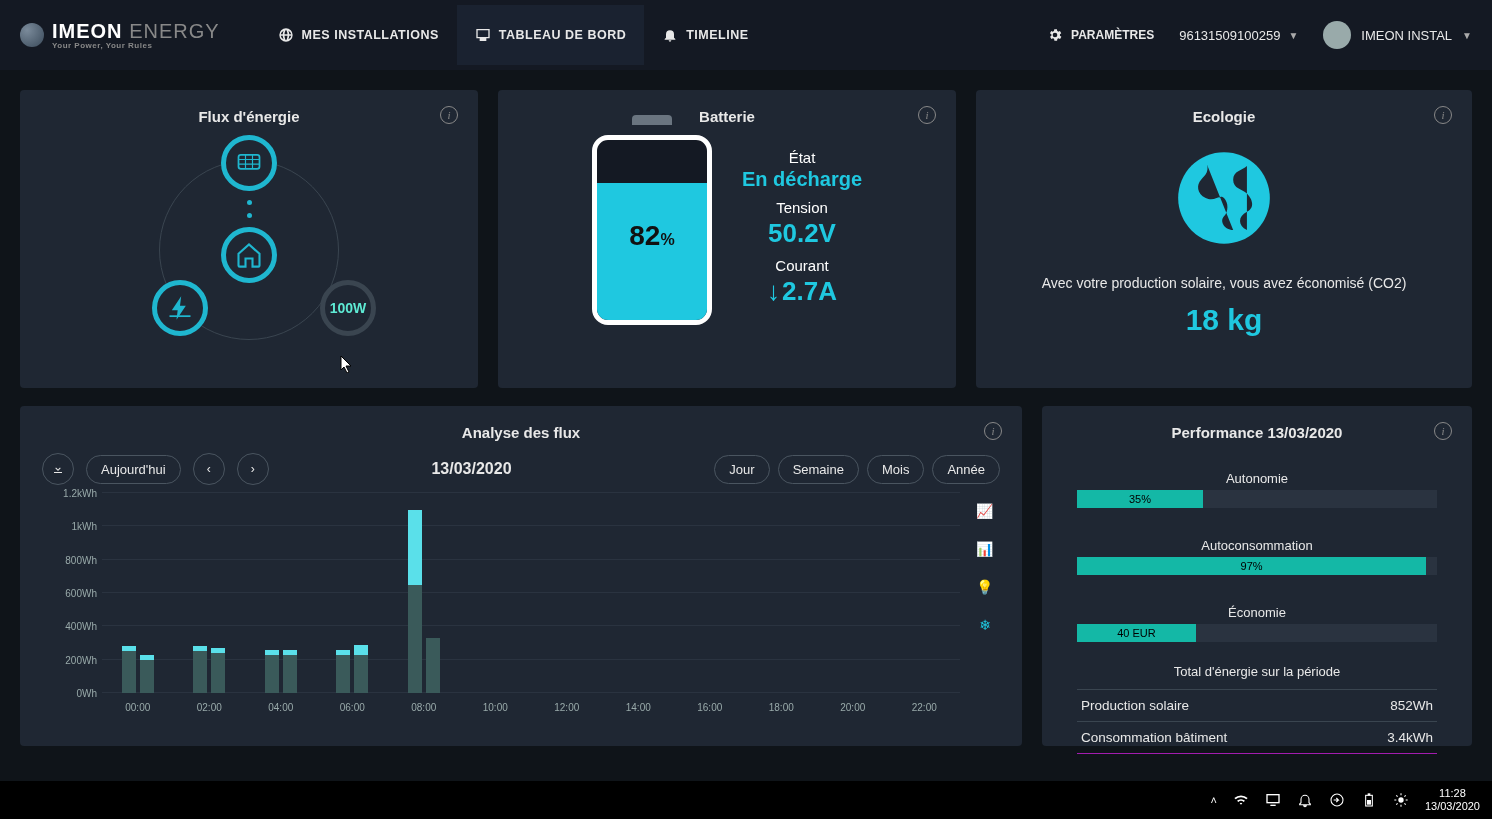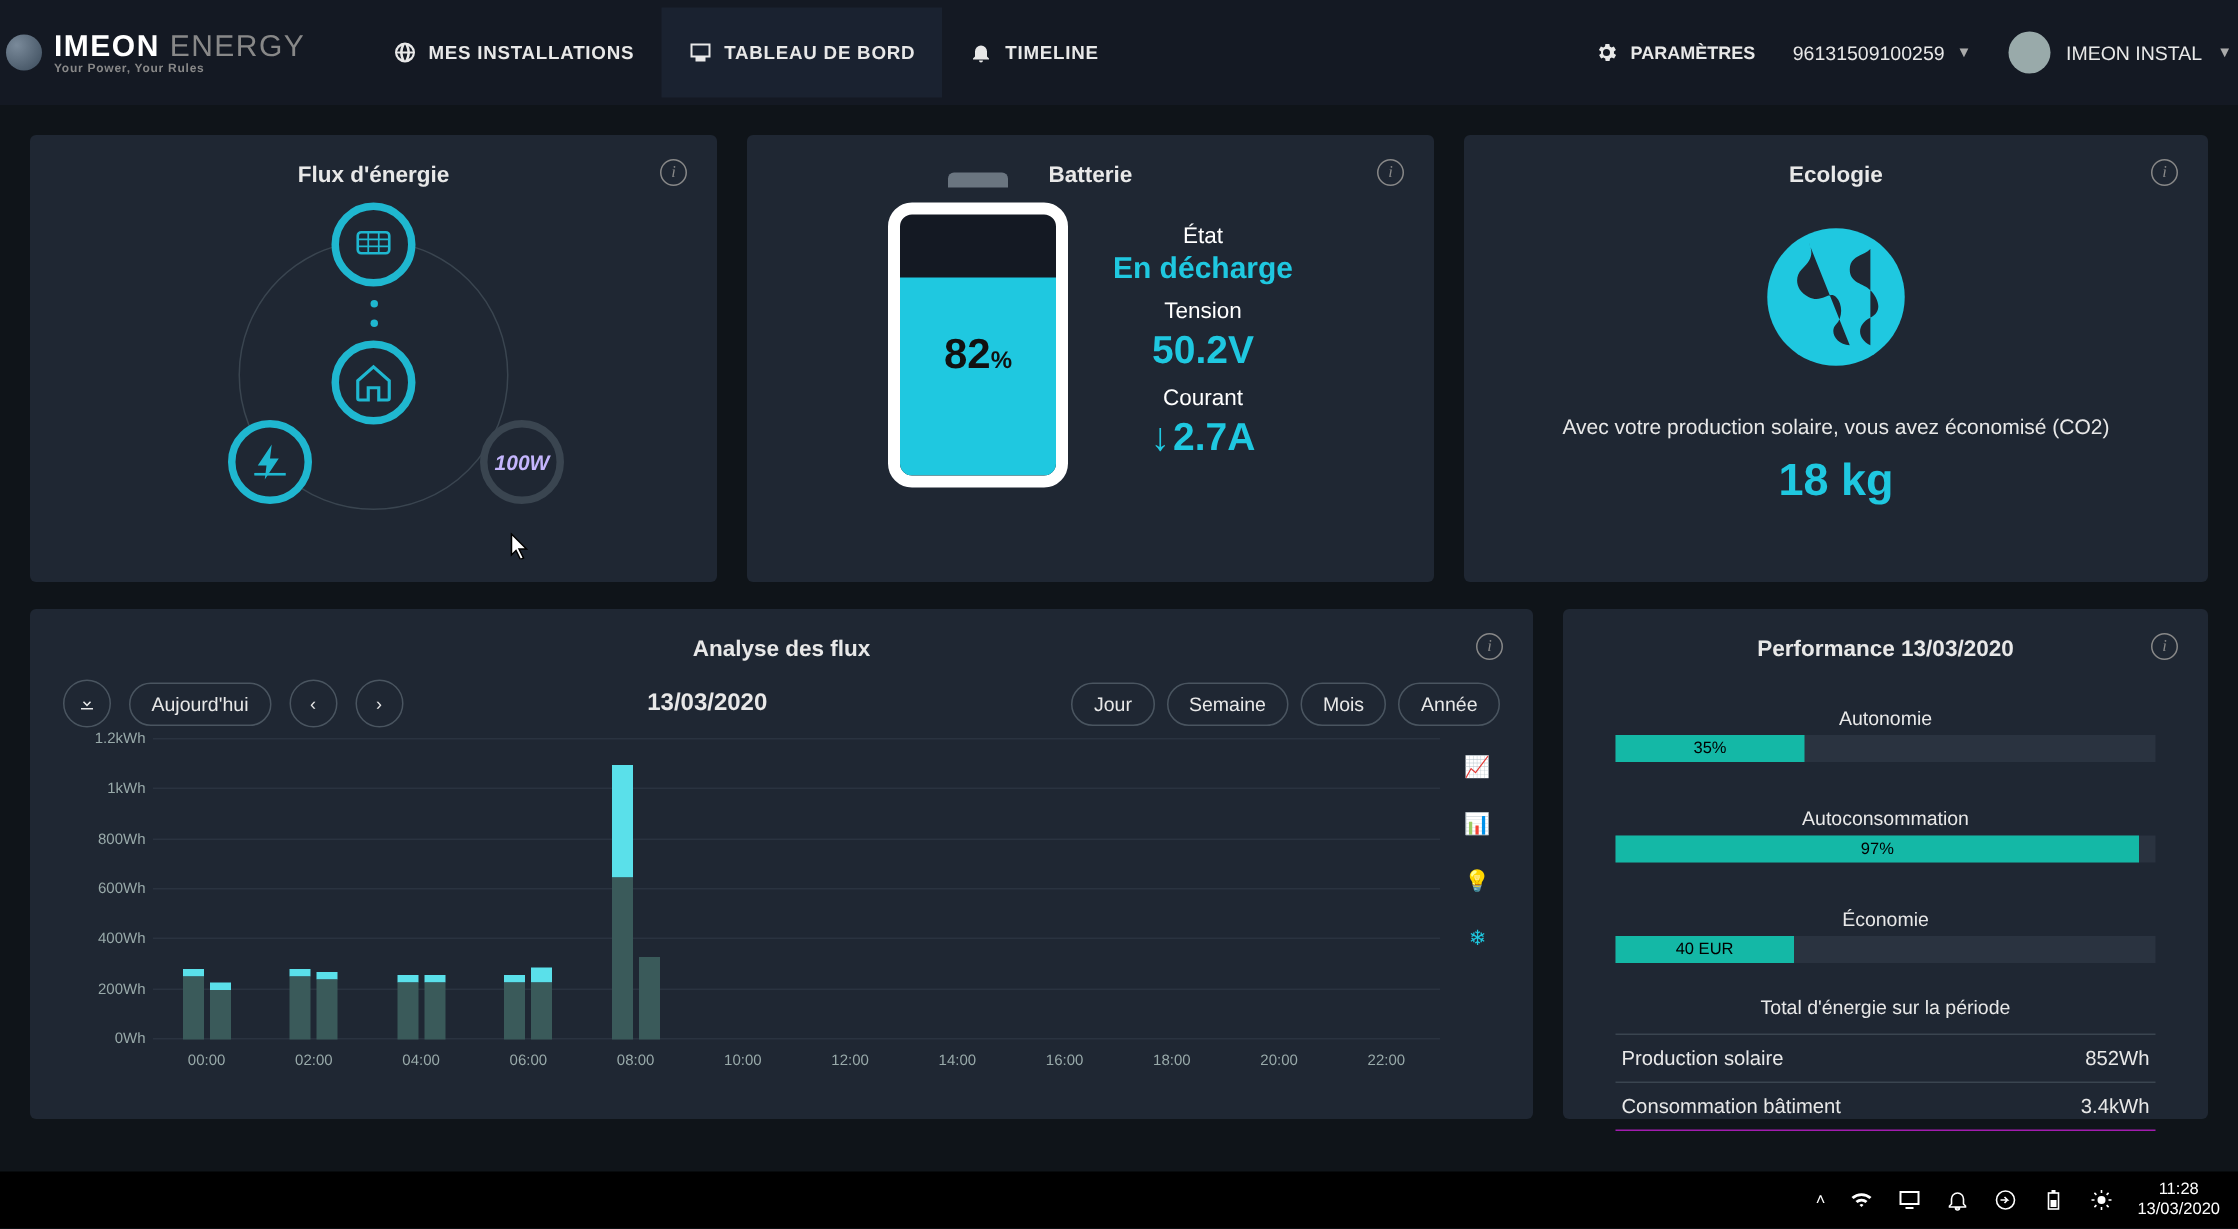--- a/index.html
+++ b/index.html
@@ -10,21 +10,21 @@
   width: 1492px;
   height: 819px;
   overflow: hidden;
   position: relative;
 }
 .header {
   height: 70px;
   background: #141923;
   display: flex;
   align-items: center;
-  padding: 0 4px;
+  padding: 0 20px;
 }
 .logo {
   display: flex;
   align-items: center;
   font-size: 20px;
   font-weight: bold;
   letter-spacing: 1px;
   margin-right: 40px;
 }
 .logo-icon {
@@ -111,41 +111,41 @@
   position: absolute;
   width: 56px; height: 56px;
   border: 5px solid #1fb7d0;
   border-radius: 50%;
   background: #1f2733;
   display: flex;
   align-items: center;
   justify-content: center;
   color: #1fb7d0;
 }
-.flow-node.dim { border-color: #3a4550; color: #c4b5fd; font-style: italic; }
+.flow-node.dim { border-color: #3a4550; color: #5eead4; }
 .flow-node svg { width: 28px; height: 28px; fill: currentColor; }
 .node-solar { left: 50%; margin-left: -28px; top: 0; }
 .node-home { left: 50%; margin-left: -28px; top: 92px; }
 .node-grid { left: 110px; top: 145px; }
 .node-watt { right: 80px; top: 145px; font-size: 14px; font-weight: bold; color: #6a7580; border-color: #6a7580; }
 .dot-path {
   position: absolute;
   width: 5px; height: 5px;
   background: #1fb7d0;
   border-radius: 50%;
 }
 
 
 .battery-card { width: 458px; height: 298px; }
 .battery-body { display: flex; align-items: center; margin-top: 10px; gap: 30px; justify-content: center; }
 .battery-svg-wrap { position: relative; }
 .battery-outline {
   width: 120px;
   height: 190px;
-  border: 8px solid #ffffff;
+  border: 5px solid #ffffff;
   border-radius: 16px;
   position: relative;
   overflow: hidden;
   background: #141923;
 }
 .battery-cap {
   position: absolute;
   width: 40px; height: 10px;
   background: #6a7580;
   left: 50%; margin-left: -20px;

